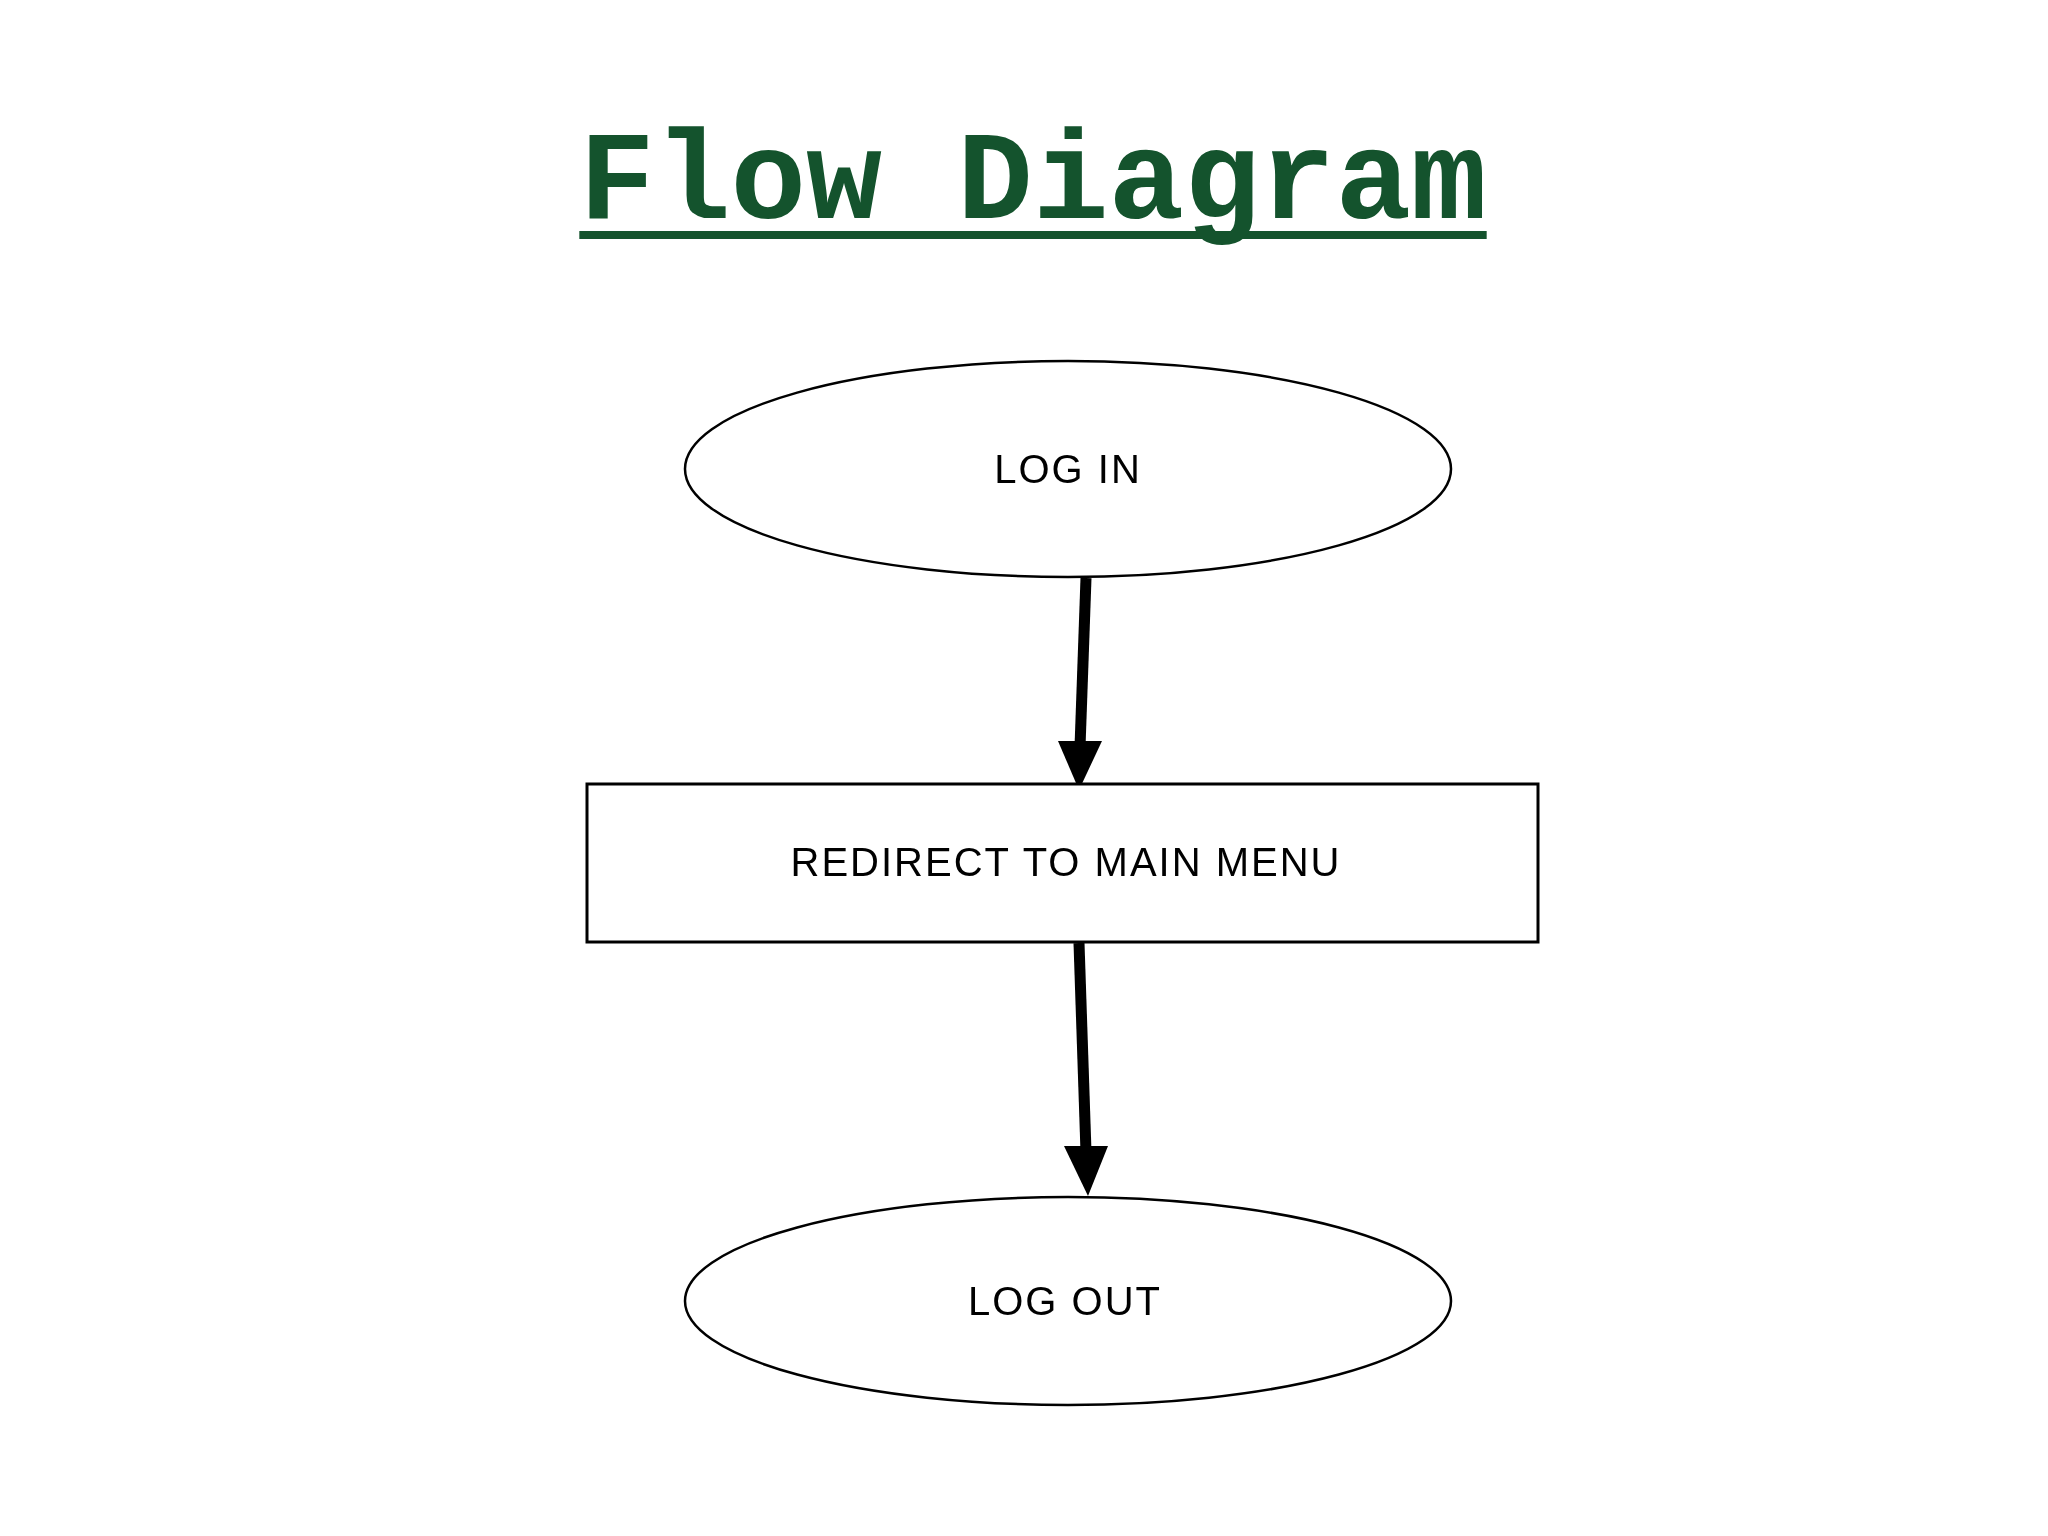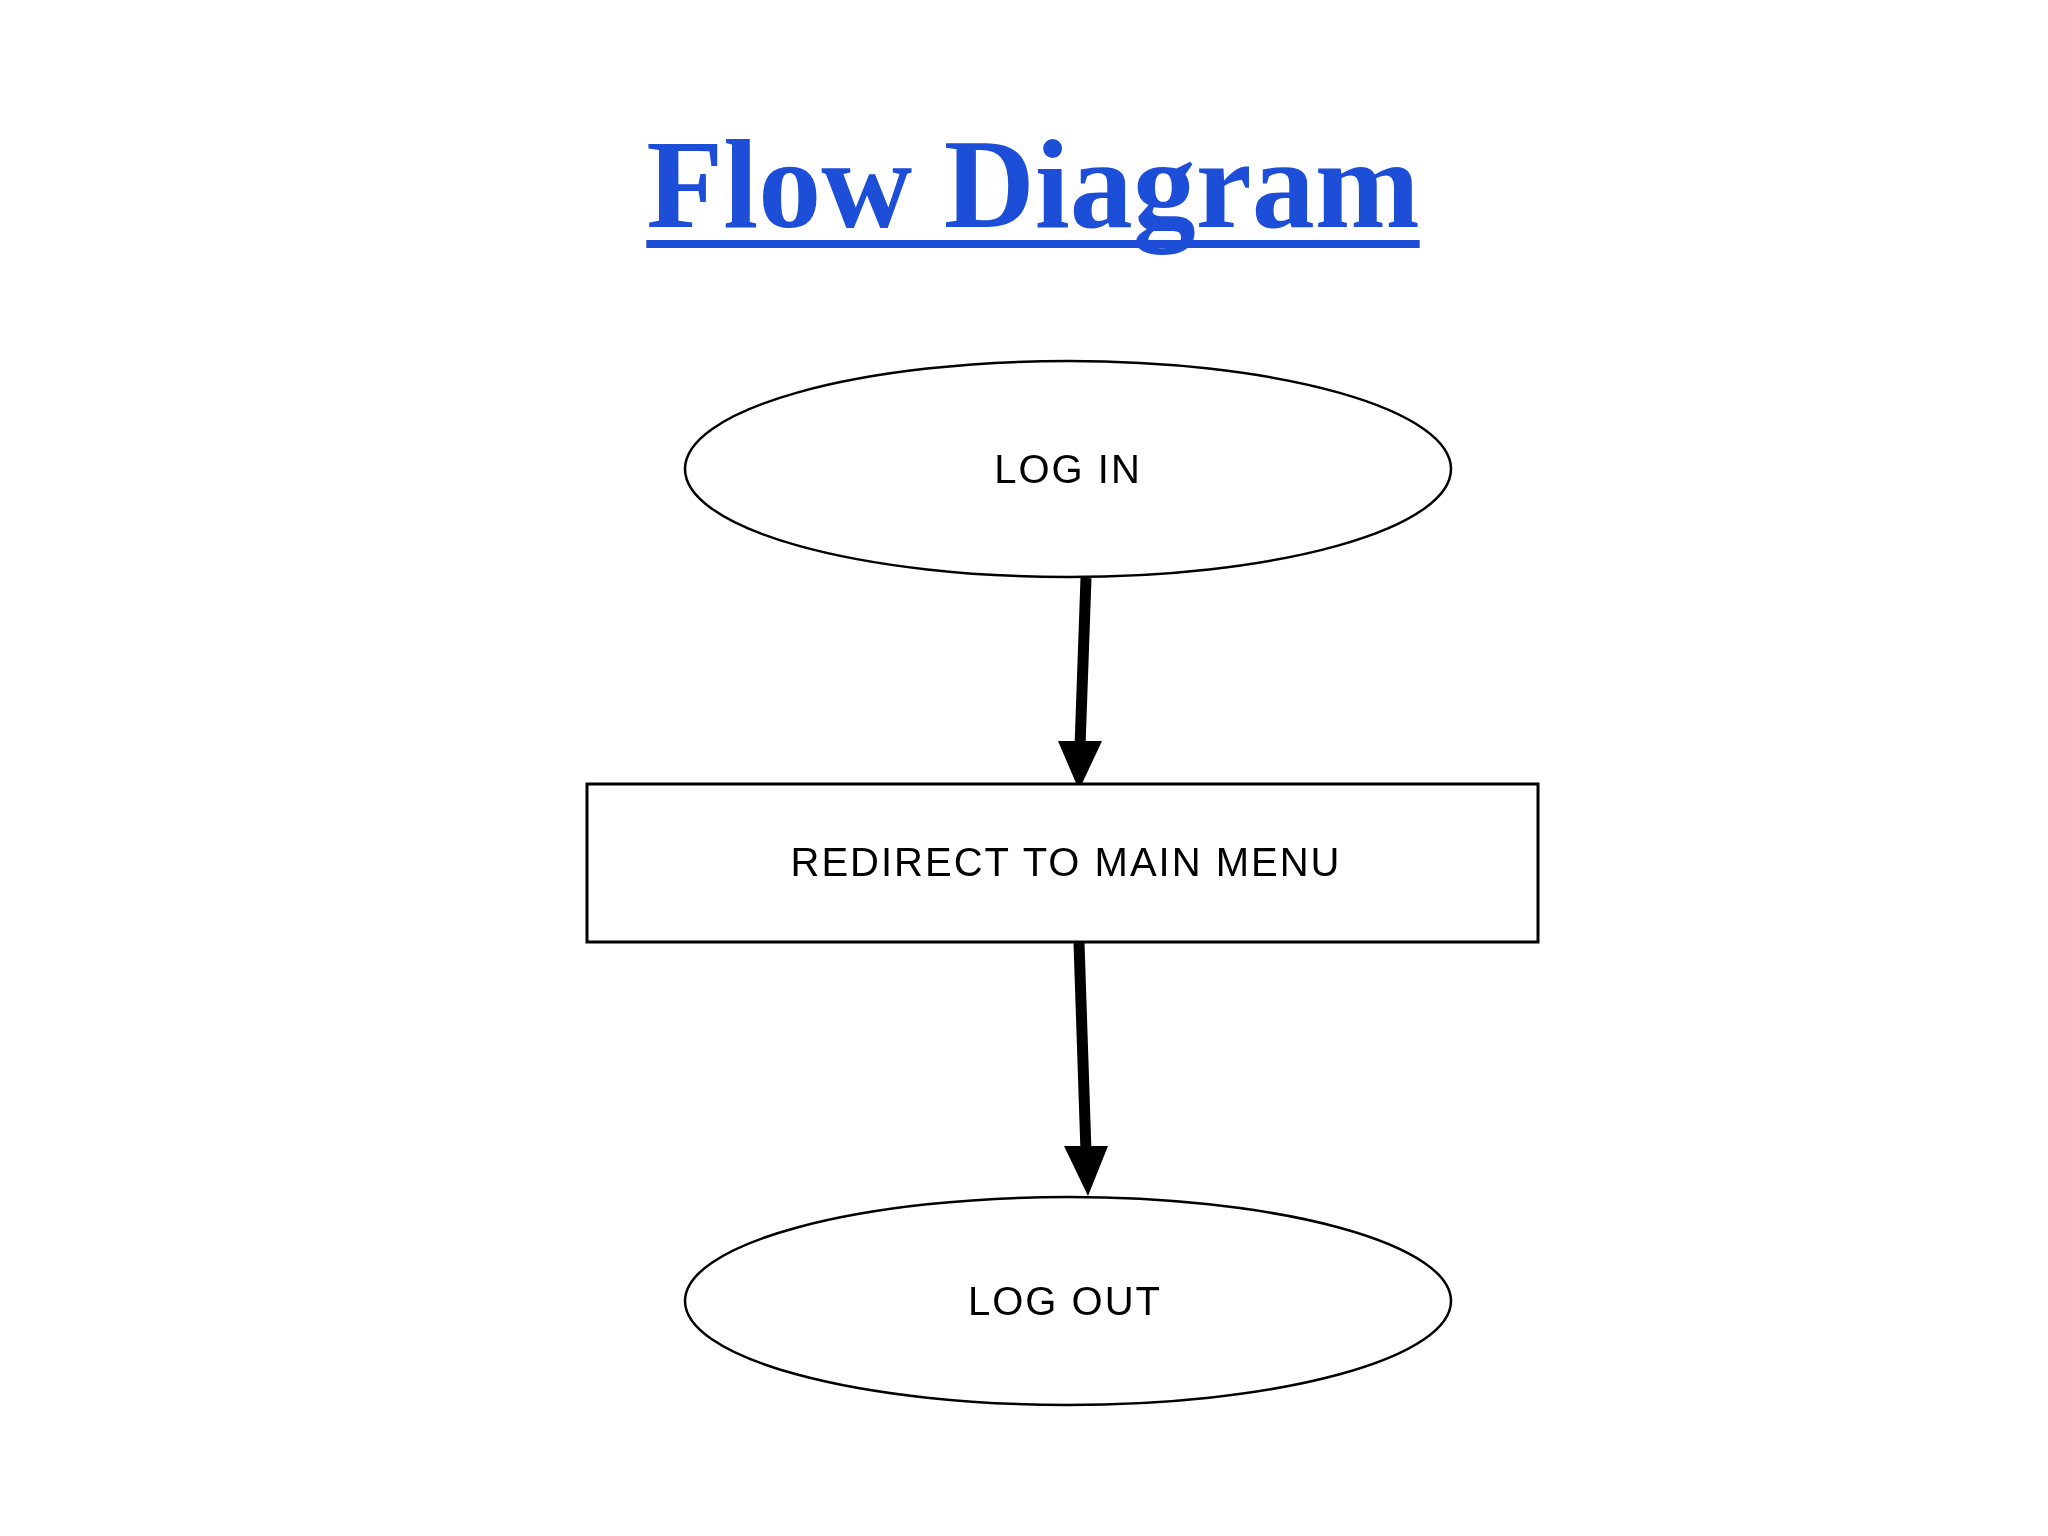--- a/index.html
+++ b/index.html
@@ -15,26 +15,26 @@
     overflow: hidden;
     font-family: "Liberation Sans", sans-serif;
   }
   .title {
     position: absolute;
     top: 122px;
     left: 18px;
     right: 0;
     margin: 0;
     text-align: center;
-    font-family: Liberation Serif, serif;
+    font-family: Liberation Mono, monospace;
     font-weight: bold;
     font-size: 126px;
     line-height: 1;
     letter-spacing: 0px;
-    color: #1d4ed8;
+    color: #14532d;
     text-decoration: underline;
     text-decoration-thickness: 8px;
     text-underline-offset: 13px;
     text-decoration-skip-ink: none;
   }
   .diagram-svg {
     position: absolute;
     top: 0;
     left: 0;
   }

